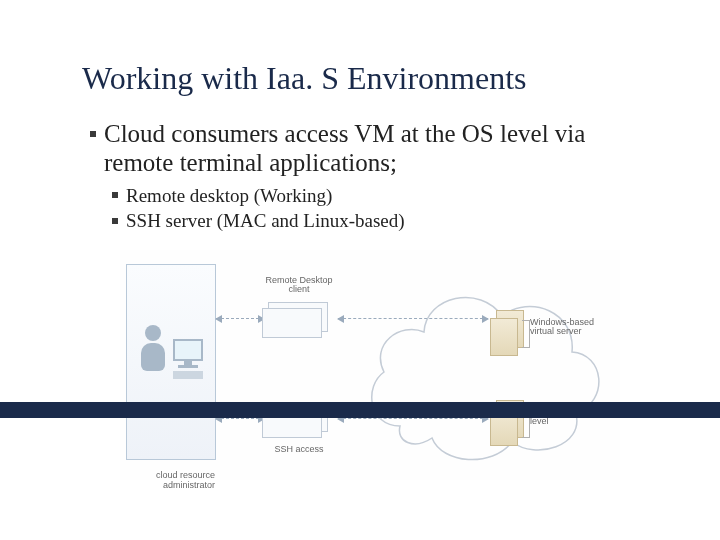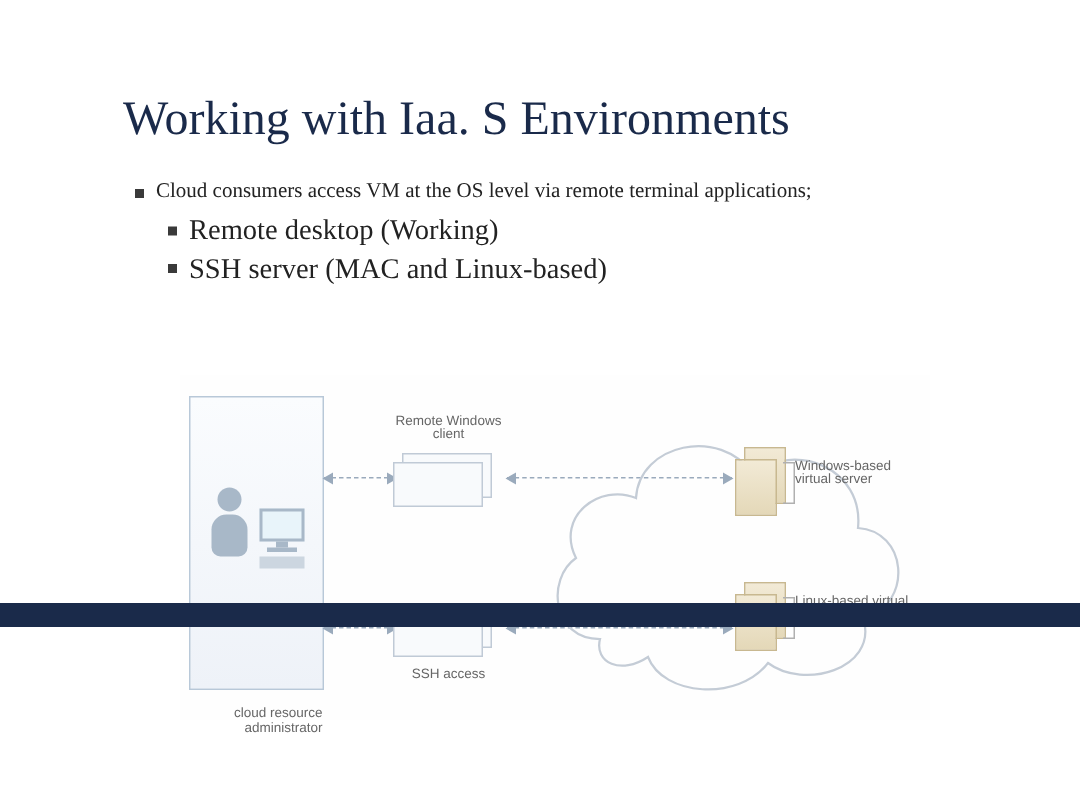--- a/index.html
+++ b/index.html
@@ -25,21 +25,21 @@
     top: 60px;
   }
   .body {
     position: absolute;
     left: 90px;
     top: 120px;
     width: 560px;
     color: #222;
   }
   .b1 {
-    font-size: 14px;
+    font-size: 25px;
     line-height: 1.15;
     margin-bottom: 6px;
     position: relative;
     padding-left: 14px;
   }
   .b2 {
     font-size: 19px;
     line-height: 1.25;
     position: relative;
     padding-left: 14px;
@@ -133,21 +133,21 @@
 
   .cloud {
     position: absolute;
     left: 240px; top: 16px;
     width: 252px; height: 200px;
   }
   .cloud svg { width: 100%; height: 100%; }
 
   .vserver {
     position: absolute;
-    width: 34px; height: 46px;
+    width: 34px; height: 46px; margin-top: 12px;
   }
   .vserver .srv {
     position: absolute; width: 28px; height: 38px;
     border: 1px solid #c8b890; background: linear-gradient(#f2ead6,#e4d8b8);
   }
   .vserver .srv.s1 { left: 6px; top: 0; }
   .vserver .srv.s2 { left: 0; top: 8px; }
   .vserver .v-lbl {
     position: absolute;
     left: 40px; top: 8px;
@@ -225,21 +225,21 @@
           <div class="base"></div>
           <div class="unit"></div>
       </div>
       <div class="admin-label">cloud resource administrator</div>
     </div>
 
     <div class="arrow back a1"></div>
     <div class="arrow back a2"></div>
 
     <div class="client rdp">
-      <div class="lbl">Remote Windows client</div>
+      <div class="lbl">Remote Desktop client</div>
       <div class="box-a"></div>
       <div class="box-b"></div>
     </div>
 
     <div class="client ssh">
       <div class="lbl below">SSH access</div>
       <div class="box-a"></div>
       <div class="box-b"></div>
     </div>
 

